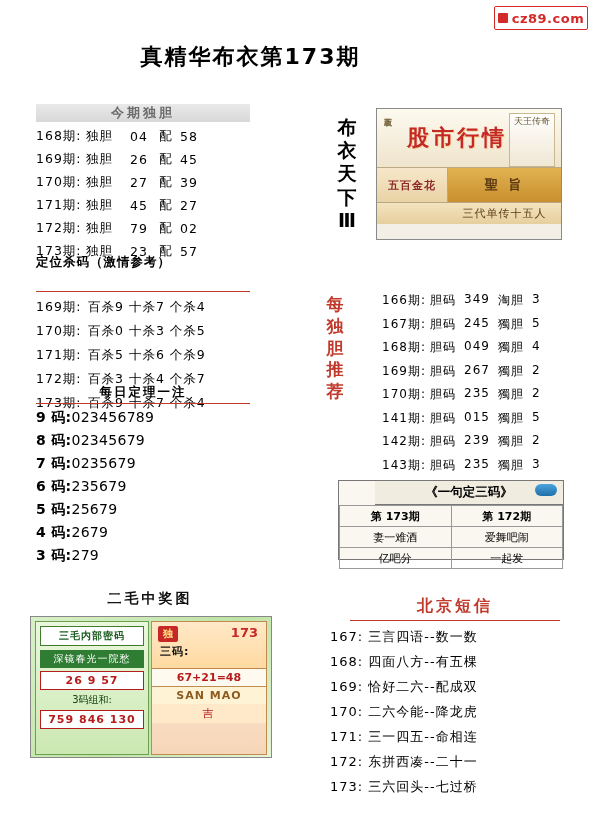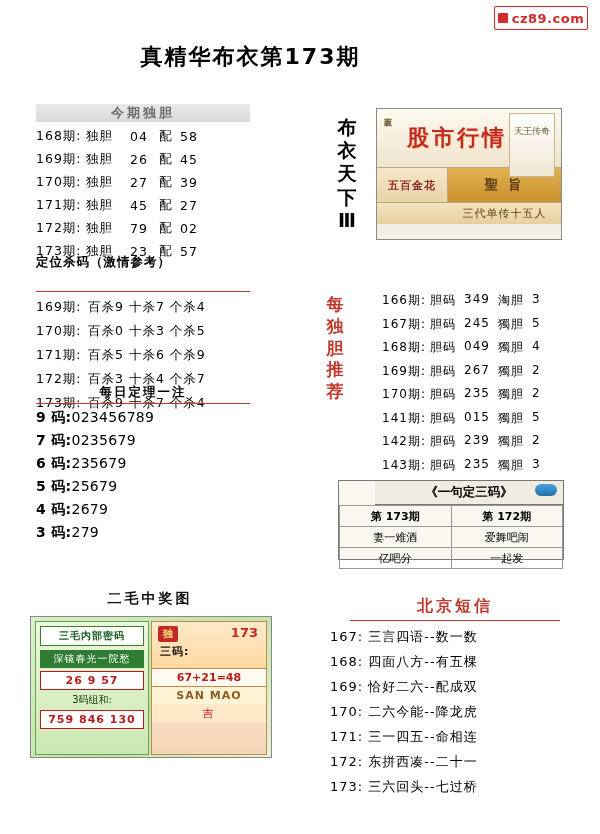--- a/index.html
+++ b/index.html
@@ -148,21 +148,21 @@
     height:58px;background:linear-gradient(#fdfaf0,#efe4cc);
     border-bottom:1px solid #b9a883;position:relative;
   }
   .bn-title{
     position:absolute;left:30px;top:14px;color:#c62828;font-size:22px;font-weight:bold;
     letter-spacing:3px;text-shadow:1px 1px 0 #f3d9a0;
   }
   .bn-side{
     position:absolute;right:6px;top:4px;width:44px;height:50px;
     background:linear-gradient(#fff,#f0e7d4);border:1px solid #c9b88f;
-    font-size:9px;color:#6b5a34;text-align:center;line-height:1.3;padding-top:12px;
+    font-size:9px;color:#6b5a34;text-align:center;line-height:1.3;padding-top:2px;
   }
   .bn-vtxt{
     position:absolute;left:4px;top:3px;font-size:8px;color:#7d6b45;writing-mode:vertical-rl;
   }
   .bn-mid{
     height:34px;display:flex;border-bottom:1px solid #b9a883;
   }
   .bn-seal{
     width:70px;background:linear-gradient(#f7e7c9,#e9d3a6);border-right:1px solid #b9a883;
     color:#8d2b2b;font-size:11px;font-weight:bold;display:flex;align-items:center;
@@ -303,20 +303,23 @@
   <div class="brow">
     <span class="c1">173期:</span>
     <span class="c2">百杀9 十杀7 个杀4</span>
   </div>
 </div>
 
 <div class="blk" id="blkC">
   <div class="hd">每日定理一注</div>
   <div class="crow">
     <b>9 码:</b><span>023456789</span>
+  </div>
+  <div class="crow">
+    <b>8 码:</b><span>02345679</span>
   </div>
   <div class="crow">
     <b>7 码:</b><span>0235679</span>
   </div>
   <div class="crow">
     <b>6 码:</b><span>235679</span>
   </div>
   <div class="crow">
     <b>5 码:</b><span>25679</span>
   </div>

